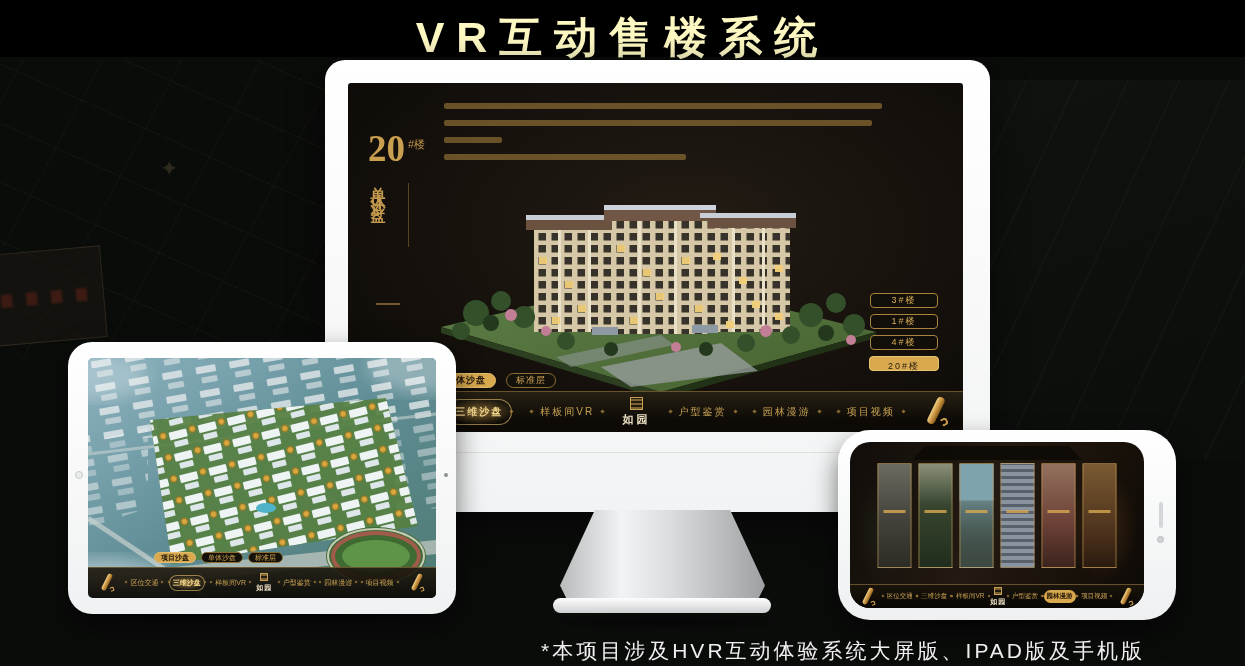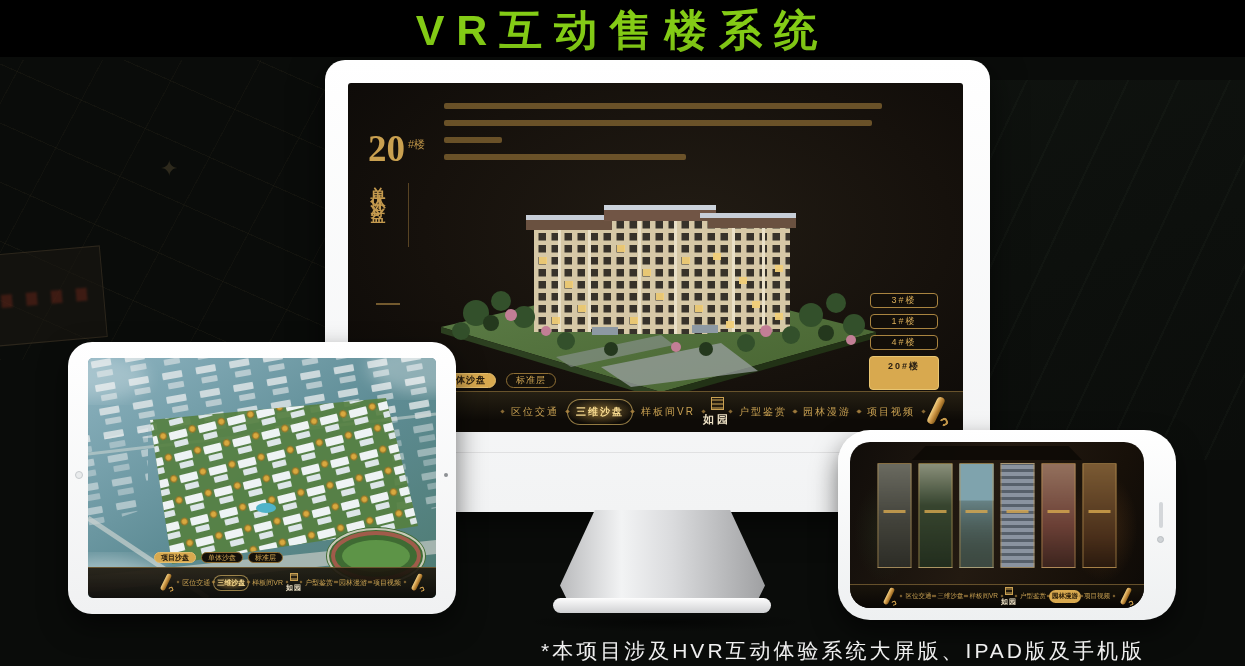--- a/index.html
+++ b/index.html
@@ -9,21 +9,21 @@
   
   .title-band{position:absolute;left:0;top:0;width:100%;height:57px;background:#000;}
   .bg-decor{position:absolute;inset:0;pointer-events:none;}
   .bg-plaque{position:absolute;left:-8px;top:250px;width:112px;height:92px;border:1px solid rgba(195,165,115,.14);background:rgba(28,24,18,.5);transform:rotate(-5deg);}
   .bg-plaque .rmark{display:inline-block;width:11px;height:13px;margin:40px 6px 0 8px;background:rgba(160,45,30,.30);filter:blur(1px);}
   .bg-star{position:absolute;left:160px;top:156px;font-size:22px;color:rgba(205,175,110,.18);}
   .bg-lines{position:absolute;right:0;top:80px;width:270px;height:380px;background:repeating-linear-gradient(115deg,rgba(90,110,85,.06) 0 2px,transparent 2px 46px),linear-gradient(160deg,rgba(70,92,70,.08),rgba(40,52,40,.03));}
   .bg-roads{position:absolute;left:0;top:60px;width:340px;height:300px;background:repeating-linear-gradient(24deg,rgba(190,160,95,.05) 0 1px,transparent 1px 54px),repeating-linear-gradient(-62deg,rgba(190,160,95,.04) 0 1px,transparent 1px 70px);}
 
   
-  .main-title{position:absolute;top:2px;left:0;right:0;text-align:center;font-size:43px;font-weight:bold;color:#84cc16;letter-spacing:12px;}
+  .main-title{position:absolute;top:9px;left:0;right:0;text-align:center;font-size:43px;font-weight:bold;color:#fef9c3;letter-spacing:12px;}
   .footnote{position:absolute;right:100px;bottom:1px;font-size:21px;color:#efefef;letter-spacing:3px;}
 
   
   .monitor{position:absolute;left:325px;top:60px;width:665px;height:452px;background:linear-gradient(#ffffff,#f2f3f4);border-radius:20px;box-shadow:0 10px 34px rgba(0,0,0,.6);}
   .monitor .seam{position:absolute;left:10px;right:10px;top:392px;height:1px;background:rgba(0,0,0,.08);}
   .monitor-neck{position:absolute;left:560px;top:510px;width:205px;height:92px;background:linear-gradient(90deg,#b9babc,#f2f3f4 30%,#dadbdd 55%,#9fa0a2);clip-path:polygon(17% 0,83% 0,100% 82%,96% 100%,4% 100%,0 82%);}
   .monitor-base{position:absolute;left:553px;top:598px;width:218px;height:15px;background:linear-gradient(#fdfdfd,#cfd0d2);border-radius:8px;}
   .monitor-shadow{position:absolute;left:520px;top:610px;width:290px;height:22px;background:radial-gradient(ellipse at center,rgba(0,0,0,.5),transparent 70%);}
 
   .screen{position:absolute;left:23px;top:23px;width:615px;height:349px;border-radius:3px;overflow:hidden;background:radial-gradient(ellipse at 55% 42%,#221c14 0%,#16110c 55%,#0b0907 100%);}
@@ -37,32 +37,32 @@
   .bt-vline{position:absolute;left:40px;top:52px;width:1px;height:64px;background:rgba(170,130,65,.45);filter:blur(.4px);}
   .bt-rule{position:absolute;left:8px;top:172px;width:24px;height:2px;background:rgba(180,140,70,.6);}
 
   
   .desc{position:absolute;left:96px;top:20px;width:450px;}
   .desc .dl{height:6px;border-radius:2px;background:#8a6a33;opacity:.72;filter:blur(.5px);margin-bottom:11px;}
 
   
   .floor-col{position:absolute;right:24px;top:210px;display:flex;flex-direction:column;gap:6px;align-items:center;}
   .floor-btn{width:68px;height:15px;line-height:13px;text-align:center;font-size:9px;letter-spacing:2px;color:#d9ad58;background:rgba(18,14,9,.85);border:1px solid #a98440;border-radius:4px;cursor:pointer;}
-  .floor-btn.active{width:70px;height:34px;line-height:18px;background:#d8a94f;color:#2a2013;font-weight:bold;border-color:#e8c572;}
+  .floor-btn.active{width:70px;height:15px;line-height:18px;background:#d8a94f;color:#2a2013;font-weight:normal;border-color:#e8c572;}
 
   
   .subtabs{position:absolute;display:flex;gap:10px;}
   .tab-pill{height:15px;line-height:13px;padding:0 9px;font-size:9px;letter-spacing:1px;color:#d3a854;background:#14100a;border:1px solid #8f6f35;border-radius:8px;cursor:pointer;}
   .tab-pill.active{background:#d8a94f;color:#241a0d;border-color:#e3bd6d;font-weight:bold;}
   .subtabs.mon{left:18px;top:290px;}
   .subtabs.size-s{gap:5px;}
   .subtabs.size-s .tab-pill{height:11px;line-height:10px;padding:0 6px;font-size:7px;letter-spacing:0;border-radius:6px;}
 
   
-  .navbar{position:absolute;left:0;right:0;bottom:0;display:flex;align-items:center;justify-content:flex-end;background:linear-gradient(#262013,#0e0b07 70%);border-top:1px solid rgba(214,170,90,.45);}
+  .navbar{position:absolute;left:0;right:0;bottom:0;display:flex;align-items:center;justify-content:space-between;background:linear-gradient(#262013,#0e0b07 70%);border-top:1px solid rgba(214,170,90,.45);}
   .navbar.mon{height:41px;padding:0 14px;}
   .nav-item{position:relative;color:#c9a152;font-size:10px;letter-spacing:2px;padding:5px 8px;cursor:pointer;white-space:nowrap;}
   .nav-item::before,.nav-item::after{content:"";position:absolute;top:50%;margin-top:-2px;width:3px;height:3px;background:rgba(165,128,62,.8);transform:rotate(45deg);}
   .nav-item::before{left:-2px;}
   .nav-item::after{right:-2px;}
   .nav-item.active{background:radial-gradient(ellipse at center,rgba(216,169,79,.55),rgba(216,169,79,0) 75%);border:1px solid rgba(233,195,106,.6);border-radius:16px;color:#f6d98e;font-weight:bold;}
   .nav-logo{display:flex;flex-direction:column;align-items:center;gap:2px;}
   .seal{width:13px;height:13px;border:1px solid #caa152;background:repeating-linear-gradient(0deg,rgba(202,161,82,.55) 0 2px,rgba(40,30,15,.6) 2px 4px);}
   .logo-text{font-size:11px;letter-spacing:3px;color:#ece0c4;font-weight:bold;}
   .size-s .nav-item{font-size:7px;letter-spacing:0;padding:2px 3px;}

